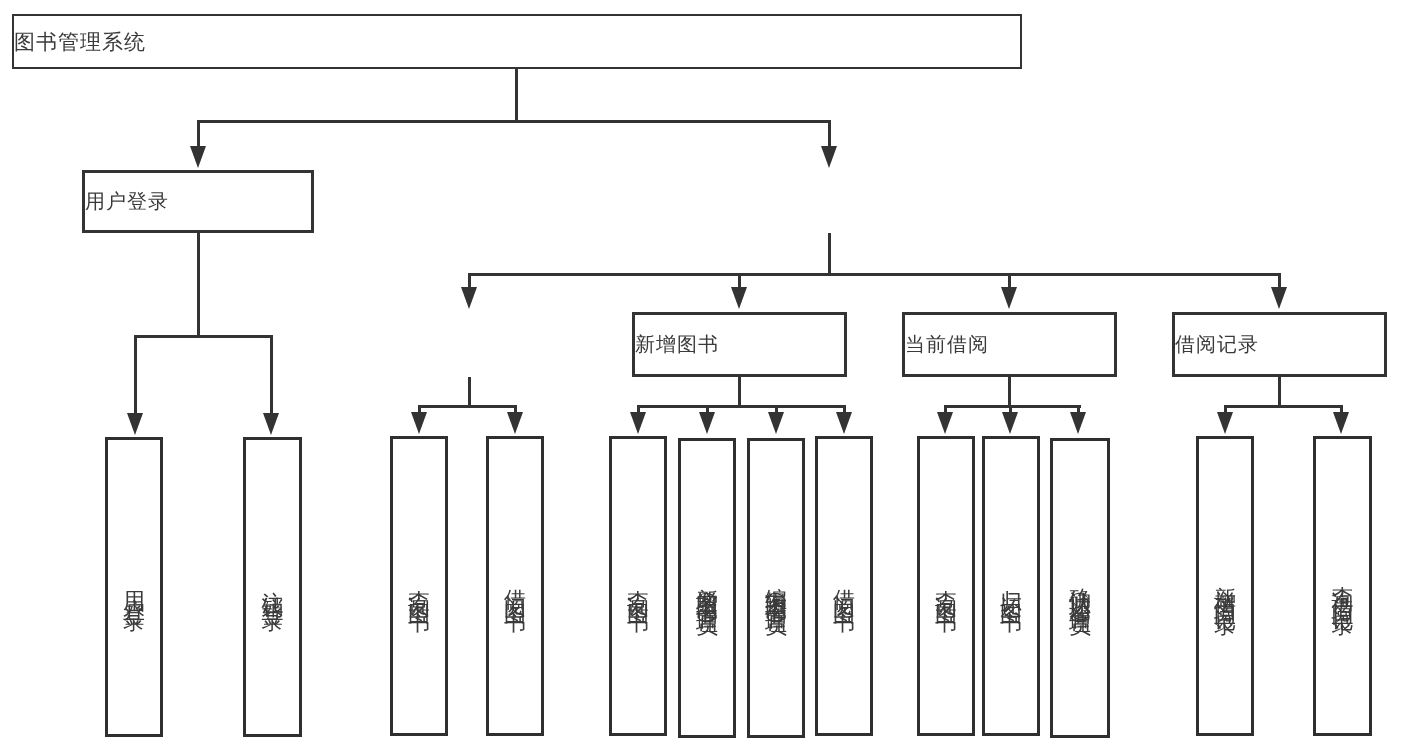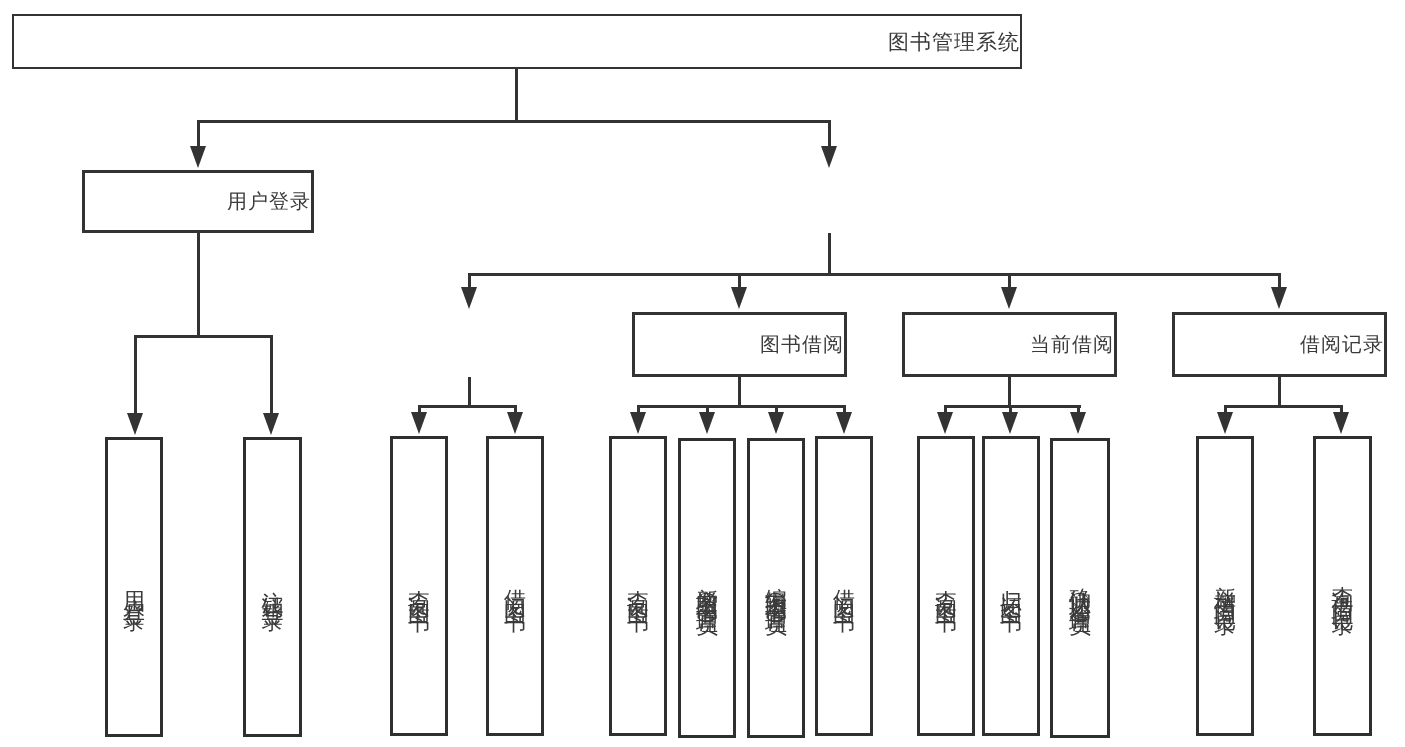--- a/index.html
+++ b/index.html
@@ -4,21 +4,21 @@
 <style>
   html,body { margin:0; padding:0; background:#ffffff; }
   body { font-family: "Liberation Sans", "DejaVu Sans", sans-serif; }
   #canvas {
     position:relative; width:1405px; height:747px; background:#ffffff;
     overflow:hidden;
   }
   .hbox {
     position:absolute; box-sizing:border-box;
     border:3px solid #333333; background:#ffffff;
-    display:flex; align-items:center; justify-content:flex-end;
+    display:flex; align-items:center; justify-content:flex-start;
     font-size:20px; color:#3a3a3a; letter-spacing:1px;
   }
   .hbox.root { border-width:2px; font-size:21px; }
   .leaf {
     position:absolute; box-sizing:border-box;
     border:3px solid #2f2f2f; background:#ffffff;
     display:flex; align-items:center; justify-content:center;
   }
   .vtext {
     writing-mode: vertical-rl;
@@ -107,21 +107,21 @@
 
   <div class="hbox root" style="left:12px; top:14px; width:1010px; height:55px;">
     <span>图书管理系统</span>
   </div>
 
   <div class="hbox" style="left:82px; top:170px; width:232px; height:63px;">
     <span>用户登录</span>
   </div>
 
   <div class="hbox" style="left:632px; top:312px; width:215px; height:65px;">
-    <span>图书借阅</span>
+    <span>新增图书</span>
   </div>
   <div class="hbox" style="left:1172px; top:312px; width:215px; height:65px;">
     <span>借阅记录</span>
   </div>
   <div class="hbox" style="left:902px; top:312px; width:215px; height:65px;">
     <span>当前借阅</span>
   </div>
 
   <div class="leaf" style="left:105px; top:437px; width:58px; height:300px;">
     <span class="vtext">用户登录</span>

